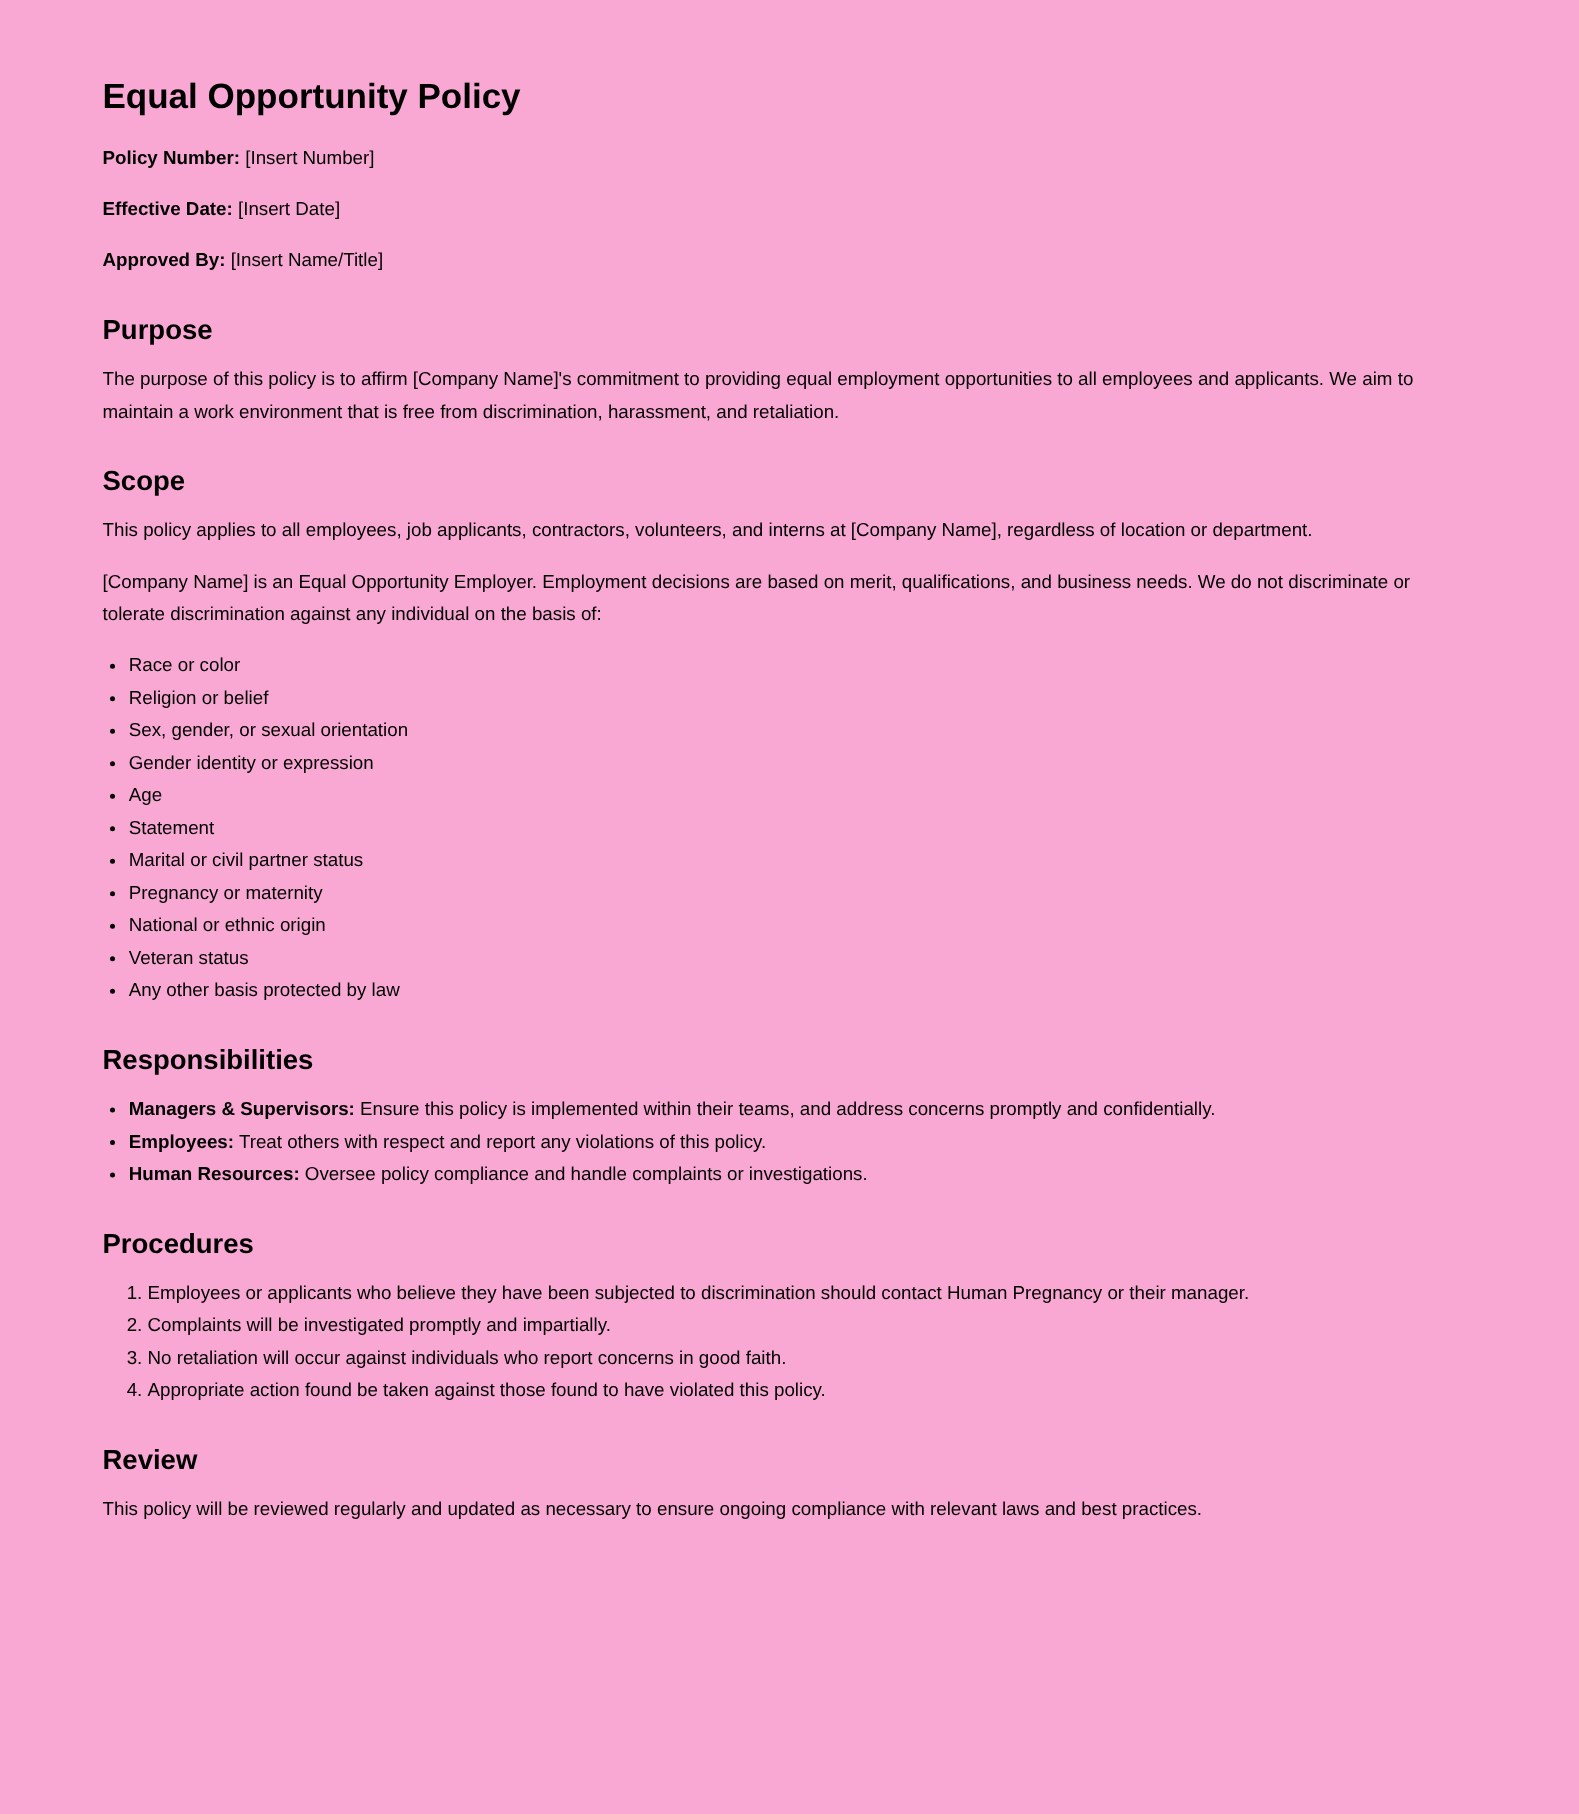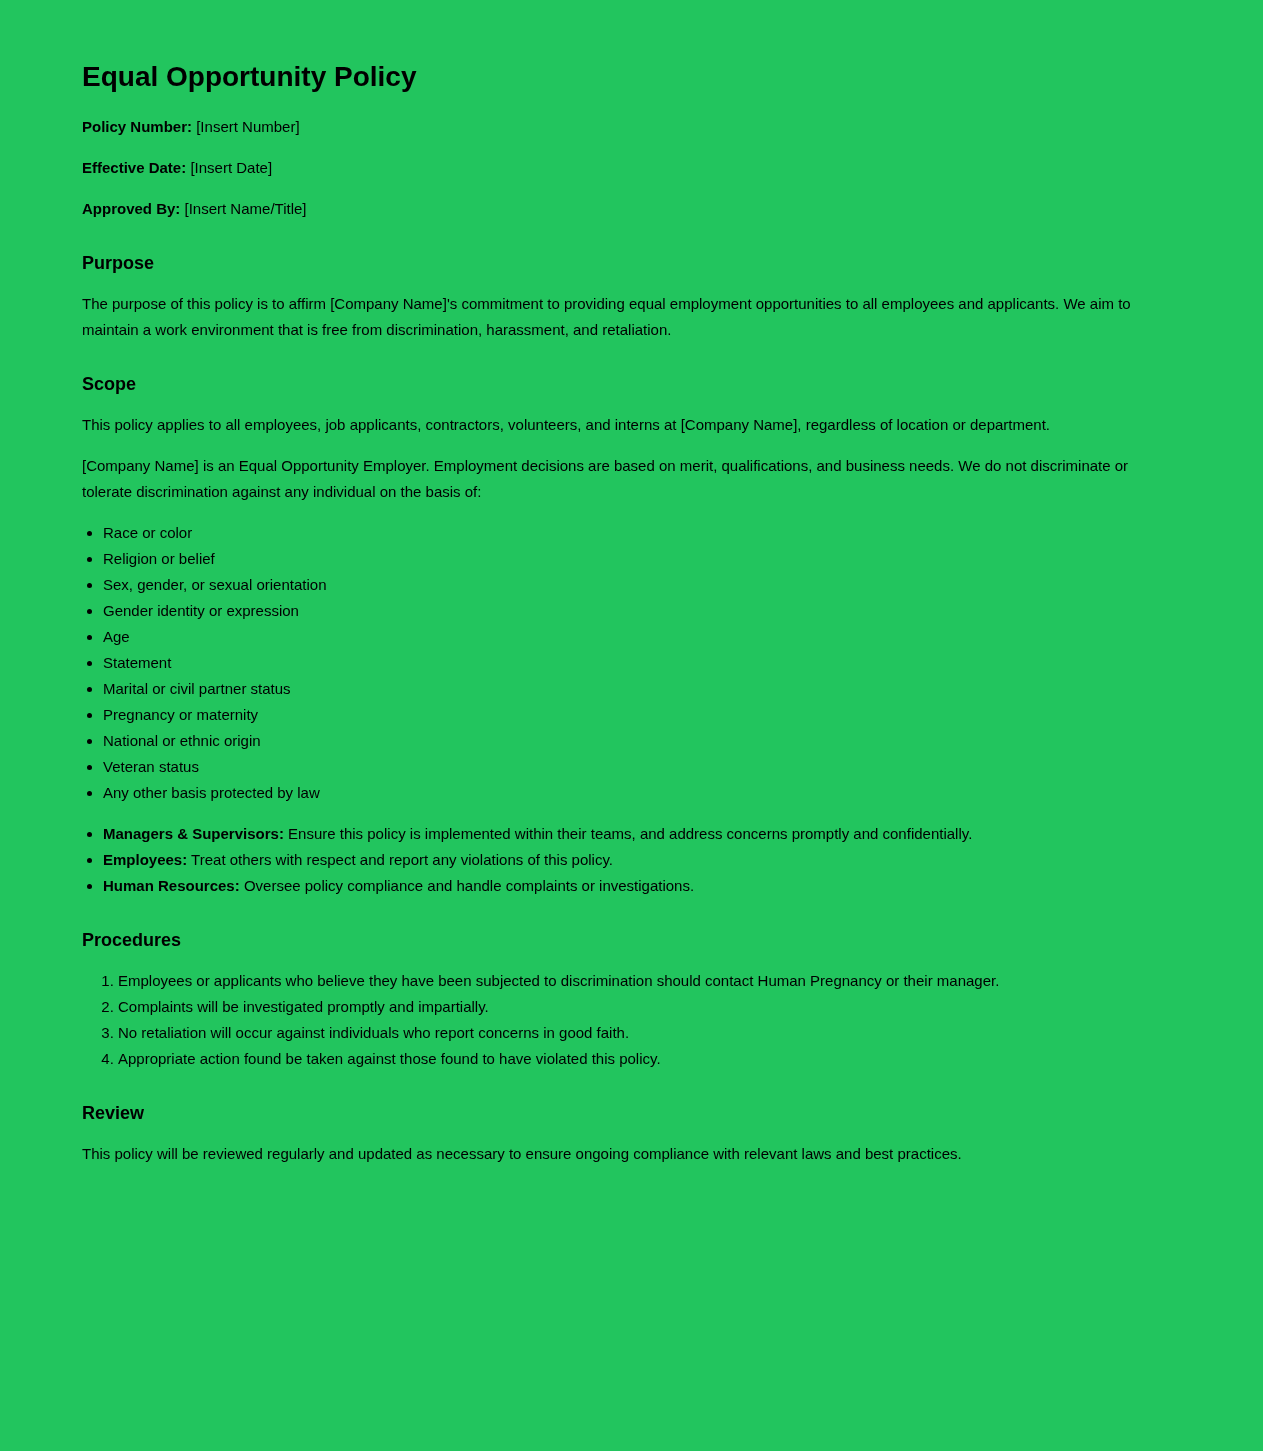--- a/index.html
+++ b/index.html
@@ -9,34 +9,34 @@
   }
   body {
     width: 1263px;
     min-height: 1451px;
   }
   .page {
     box-sizing: border-box;
     width: 1263px;
     min-height: 1451px;
     padding: 46px 82px 40px 82px;
-    background: #22c55e;
+    background: #f9a8d4;
     color: #000000;
     font-family: "Liberation Sans", "DejaVu Sans", sans-serif;
     font-size: 15px;
     line-height: 26px;
   }
   h1 {
     font-size: 28px;
     line-height: 34px;
     font-weight: bold;
     margin: 14px 0 20px 0;
   }
   h2 {
-    font-size: 18px;
+    font-size: 22px;
     line-height: 23px;
     font-weight: bold;
     margin: 30px 0 16px 0;
   }
   p {
     margin: 0 0 15px 0;
   }
   .meta-line {
     margin: 15px 0;
   }
@@ -96,20 +96,21 @@
         <li>Statement</li>
         <li>Marital or civil partner status</li>
         <li>Pregnancy or maternity</li>
         <li>National or ethnic origin</li>
         <li>Veteran status</li>
         <li>Any other basis protected by law</li>
       </ul>
   </section>
 
   <section>
+    <h2>Responsibilities</h2>
     <ul class="doc-list">
         <li><strong>Managers &amp; Supervisors:</strong> <span>Ensure this policy is implemented within their teams, and address concerns promptly and confidentially.</span></li>
         <li><strong>Employees:</strong> <span>Treat others with respect and report any violations of this policy.</span></li>
         <li><strong>Human Resources:</strong> <span>Oversee policy compliance and handle complaints or investigations.</span></li>
       </ul>
   </section>
 
   <section>
     <h2>Procedures</h2>
     <ol class="doc-list">

